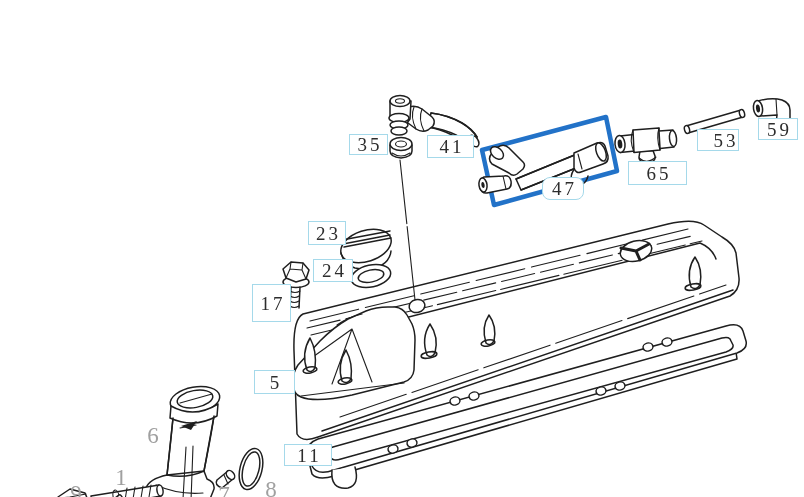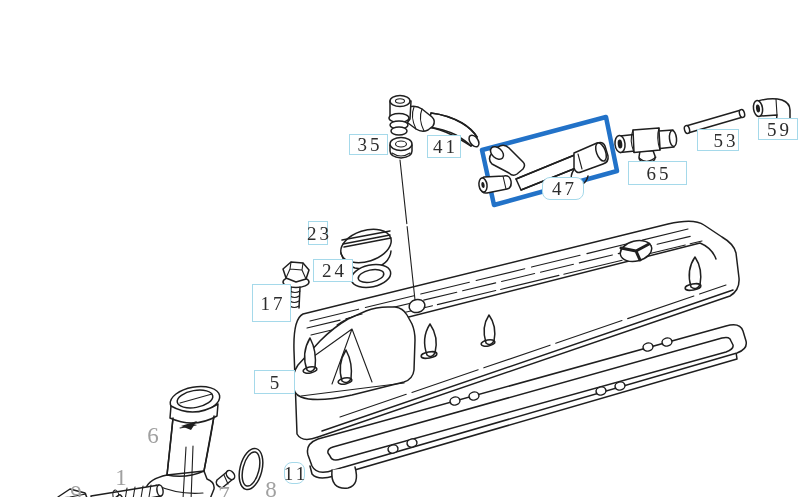--- a/index.html
+++ b/index.html
@@ -194,29 +194,29 @@
       <ellipse class="wh" cx="497" cy="106" rx="7.5" ry="5" transform="rotate(42 497 106)"></ellipse>
       <path class="wh" d="M484,130 Q479,132 480,139 Q481,147 487,146 L507,142 Q512,141 511,134 Q510,128 504,129 Z"></path>
       <ellipse class="wh" cx="483" cy="138" rx="4" ry="7" transform="rotate(-8 483 138)"></ellipse>
       <ellipse class="dk" cx="483" cy="138" rx="1.6" ry="3" transform="rotate(-8 483 138)"></ellipse>
       <path class="ln thin" d="M503,129 L506,142"></path>
     </g>
   </svg>
 
   <div id="label-layer">
       <div class="part-label boxed" style="left: 349px; top: 87px; width: 39px; height: 21px;">35</div>
-      <div class="part-label boxed" style="left: 427px; top: 88px; width: 34px; height: 23px;">41</div>
+      <div class="part-label boxed" style="left: 427px; top: 88px; width: 47px; height: 23px;">41</div>
       <div class="part-label boxed" style="left: 542px; top: 130px; width: 42px; height: 23px; border-radius: 8px;">47</div>
       <div class="part-label boxed" style="left: 628px; top: 114px; width: 59px; height: 24px;">65</div>
       <div class="part-label boxed" style="left: 697px; top: 82px; width: 42px; height: 22px; padding-left: 16px;">53</div>
       <div class="part-label boxed" style="left: 758px; top: 71px; width: 40px; height: 22px;">59</div>
-      <div class="part-label boxed" style="left: 308px; top: 174px; width: 20px; height: 24px;">23</div>
+      <div class="part-label boxed" style="left: 308px; top: 174px; width: 38px; height: 24px;">23</div>
       <div class="part-label boxed" style="left: 313px; top: 212px; width: 40px; height: 23px;">24</div>
       <div class="part-label boxed" style="left: 252px; top: 237px; width: 39px; height: 38px;">17</div>
       <div class="part-label boxed" style="left: 254px; top: 323px; width: 41px; height: 24px;">5</div>
-      <div class="part-label boxed" style="left: 284px; top: 415px; width: 21px; height: 22px; border-radius: 8px;">11</div>
+      <div class="part-label boxed" style="left: 284px; top: 397px; width: 48px; height: 22px;">11</div>
       <div class="part-label plain" style="left: 143px; top: 376px; width: 22px; height: 24px;">6</div>
       <div class="part-label plain" style="left: 68px; top: 434px; width: 18px; height: 24px;">9</div>
       <div class="part-label plain" style="left: 106px; top: 418px; width: 32px; height: 24px;">1</div>
       <div class="part-label plain" style="left: 216px; top: 435px; width: 18px; height: 24px;">7</div>
       <div class="part-label plain" style="left: 263px; top: 430px; width: 18px; height: 24px;">8</div>
     </div>
 </div>
 
 </body></html>

